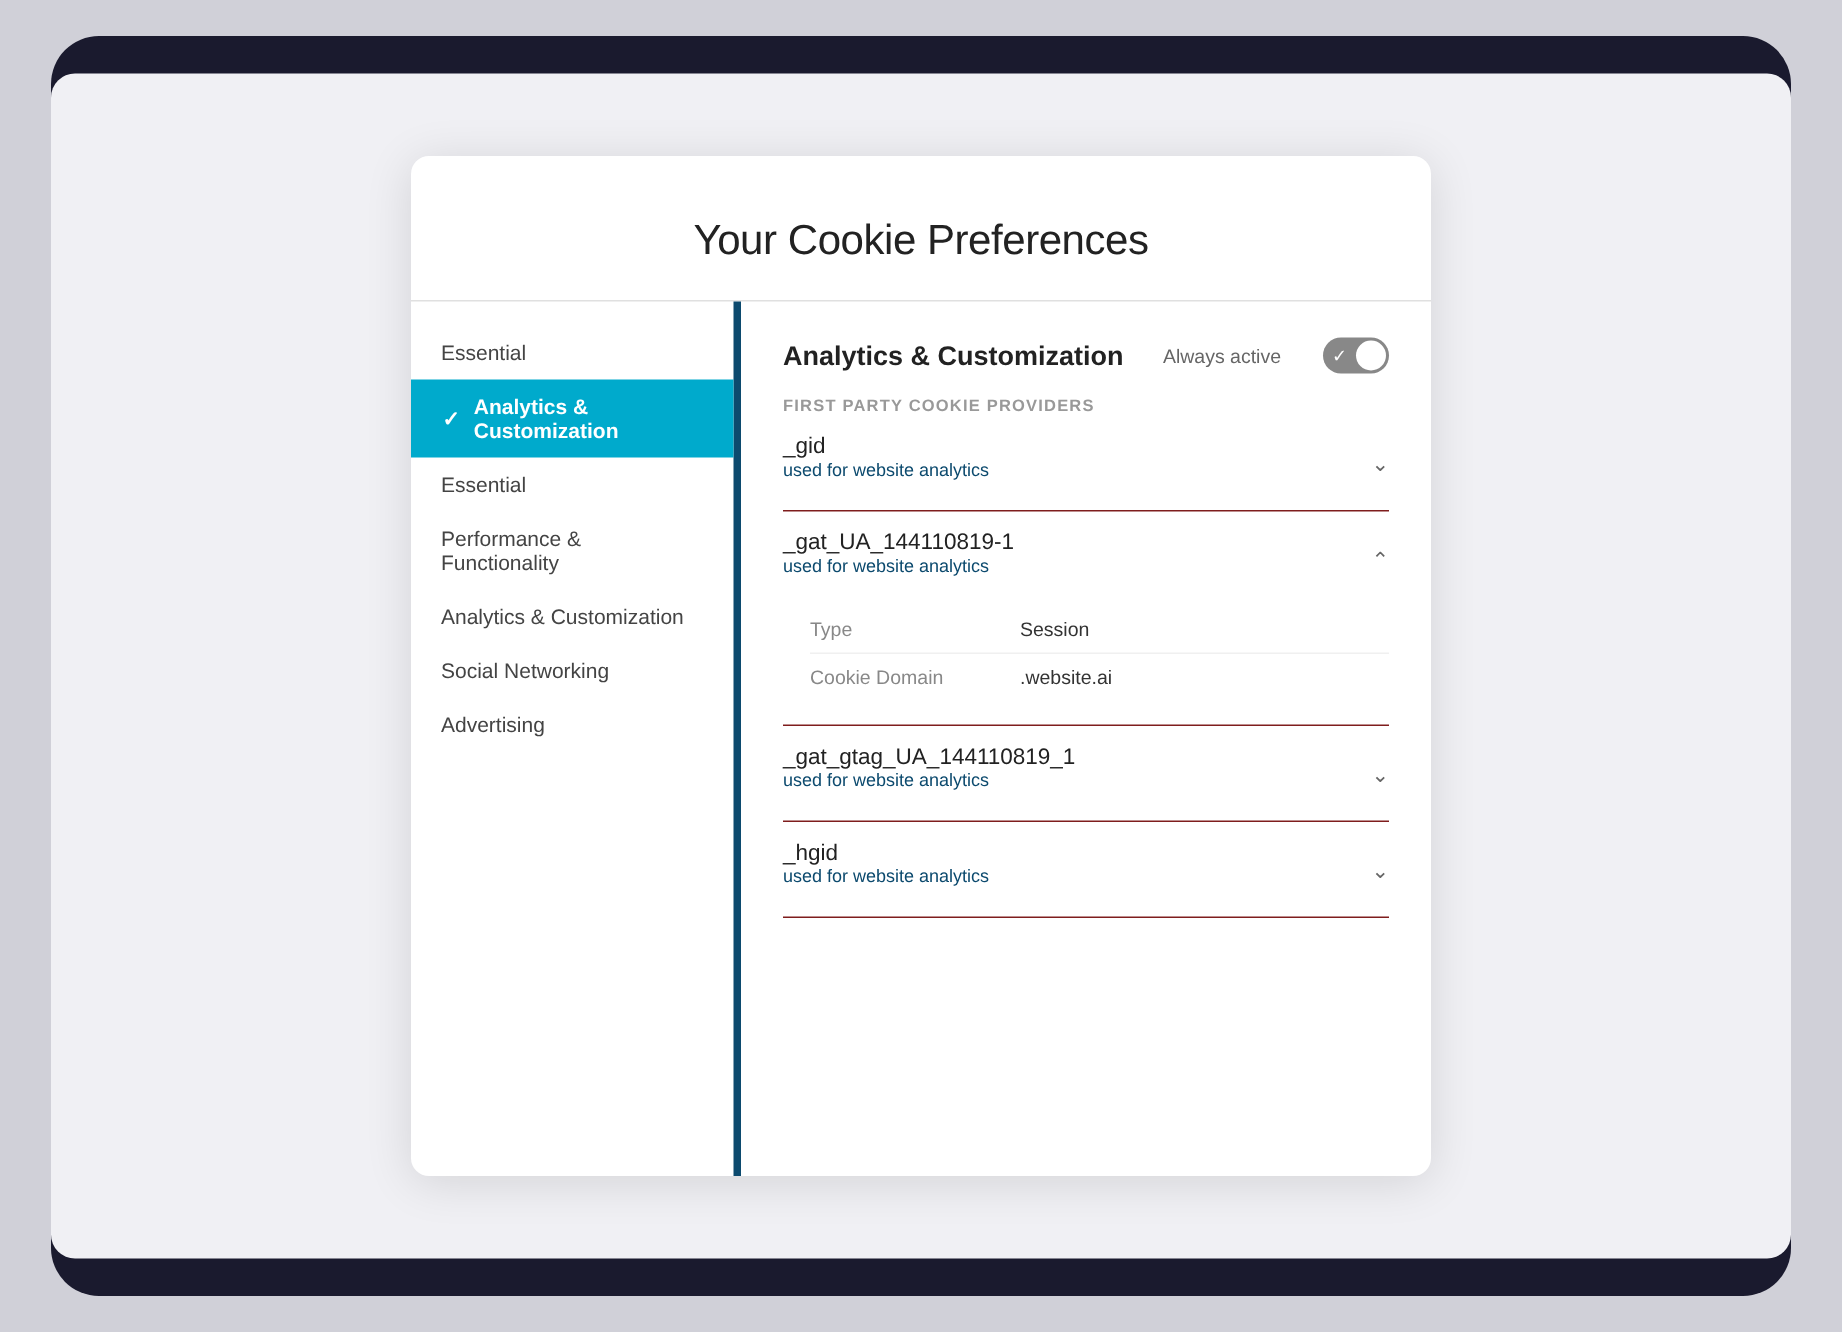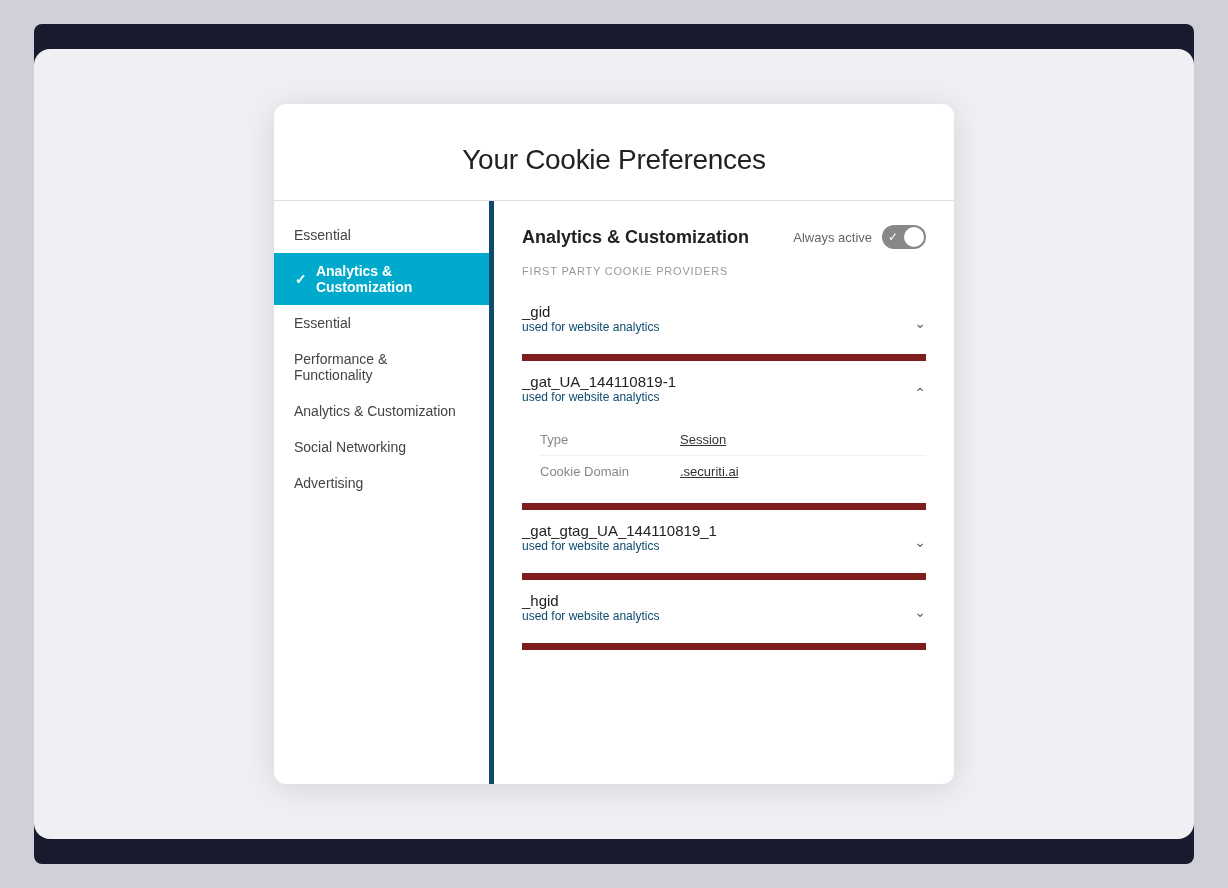--- a/index.html
+++ b/index.html
@@ -9,21 +9,21 @@
       display: flex;
       align-items: center;
       justify-content: center;
       min-height: 888px;
       width: 1228px;
       font-family: -apple-system, BlinkMacSystemFont, 'Segoe UI', sans-serif;
     }
 
     .device-frame {
       background: #1a1a2e;
-      border-radius: 8px;
+      border-radius: 32px;
       width: 1160px;
       min-height: 840px;
       display: flex;
       align-items: center;
       justify-content: flex-start;
     }
 
     .screen {
       background: #f0f0f4;
       border-radius: 16px;
@@ -112,21 +112,21 @@
 
     .section-title {
       font-size: 18px;
       font-weight: 700;
       color: #222;
     }
 
     .always-active-container {
       display: flex;
       align-items: center;
-      gap: 10px;
+      gap: 28px;
     }
 
     .always-active-label {
       font-size: 13px;
       color: #666;
     }
 
     
     .toggle {
       width: 44px;
@@ -153,30 +153,29 @@
       position: absolute;
       left: 6px;
       top: 5px;
       color: #fff;
       font-size: 12px;
       z-index: 1;
     }
 
     .providers-label {
       font-size: 11px;
-      font-weight: 400;
+      font-weight: 700;
       color: #999;
       letter-spacing: 0.8px;
       text-transform: uppercase;
-      margin-bottom: 14px;
     }
 
     
     .cookie-item {
-      border-bottom: 7px solid #7f1d1d;
+      border-bottom: 1px solid #7f1d1d;
     }
 
     .cookie-item-header {
       display: flex;
       align-items: center;
       justify-content: space-between;
       padding: 12px 0;
       cursor: pointer;
     }
 
@@ -214,21 +213,20 @@
     }
 
     .detail-label {
       width: 140px;
       color: #888;
       flex-shrink: 0;
     }
 
     .detail-value {
       color: #333;
-      text-decoration: underline;
     }
 
     
     .modal-footer {
       background: #2d2d3a;
       padding: 18px 28px;
       display: flex;
       align-items: center;
       justify-content: space-between;
     }
@@ -363,21 +361,21 @@
             </div>
 
             <div class="expanded-content">
               <div class="cookie-details">
                 <div class="detail-row">
                   <span class="detail-label">Type</span>
                   <span class="detail-value">Session</span>
                 </div>
                 <div class="detail-row">
                   <span class="detail-label">Cookie Domain</span>
-                  <span class="detail-value">.securiti.ai</span>
+                  <span class="detail-value">.website.ai</span>
                 </div>
               </div>
             </div>
           </div>
 
           <div class="cookie-item cookie-item-wrapper">
             <div class="cookie-item-header">
               <div>
                 <div class="cookie-item-name">_gat_gtag_UA_144110819_1</div>
                 <div class="cookie-item-desc">used for website analytics</div>

